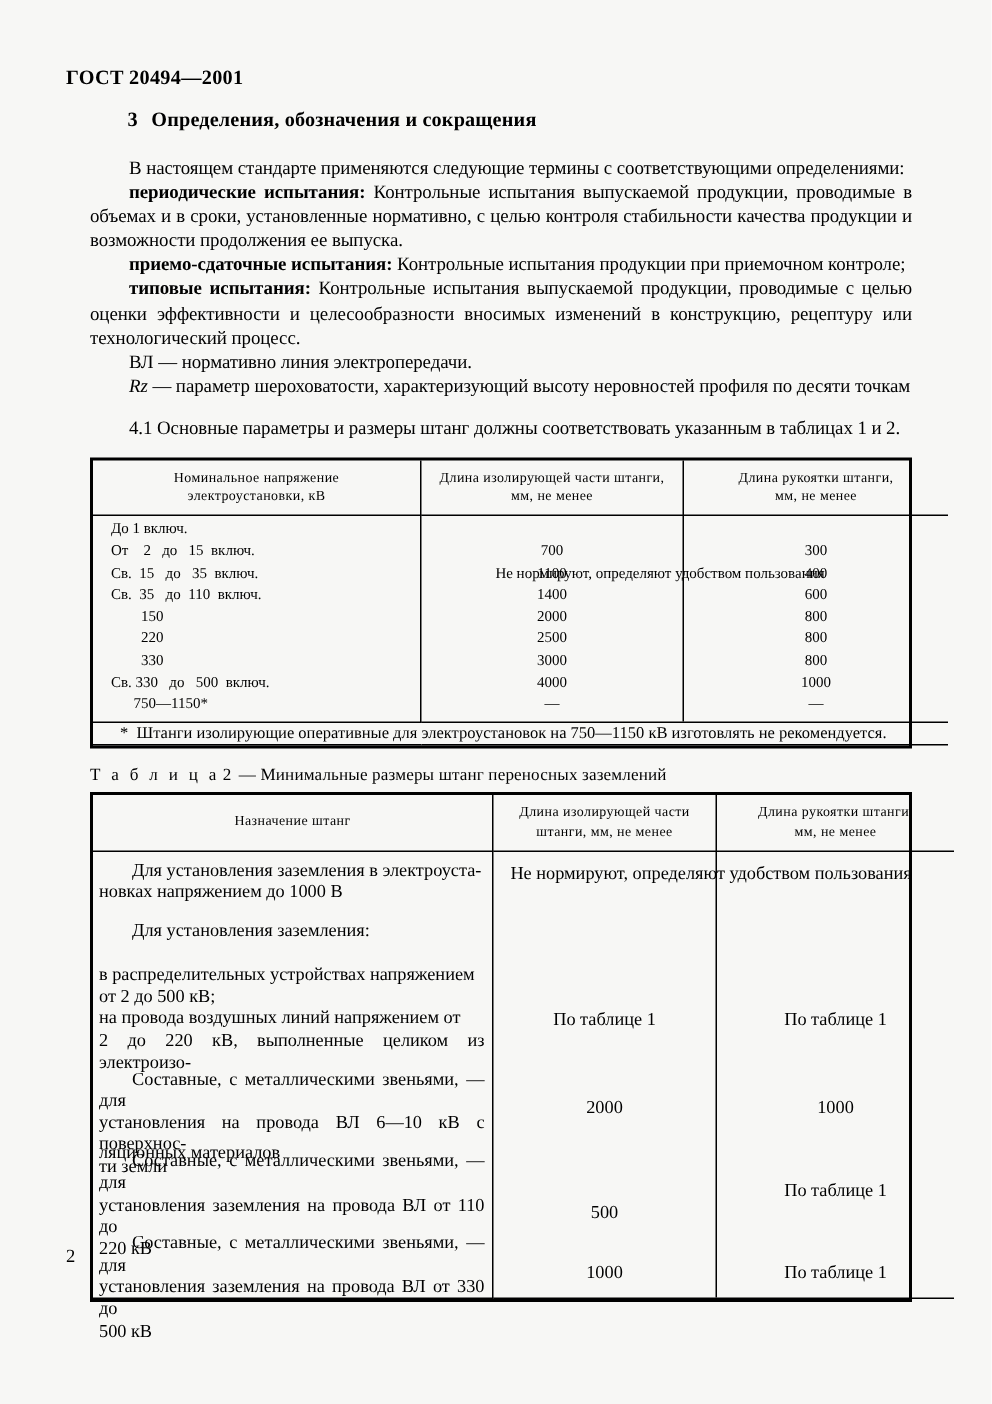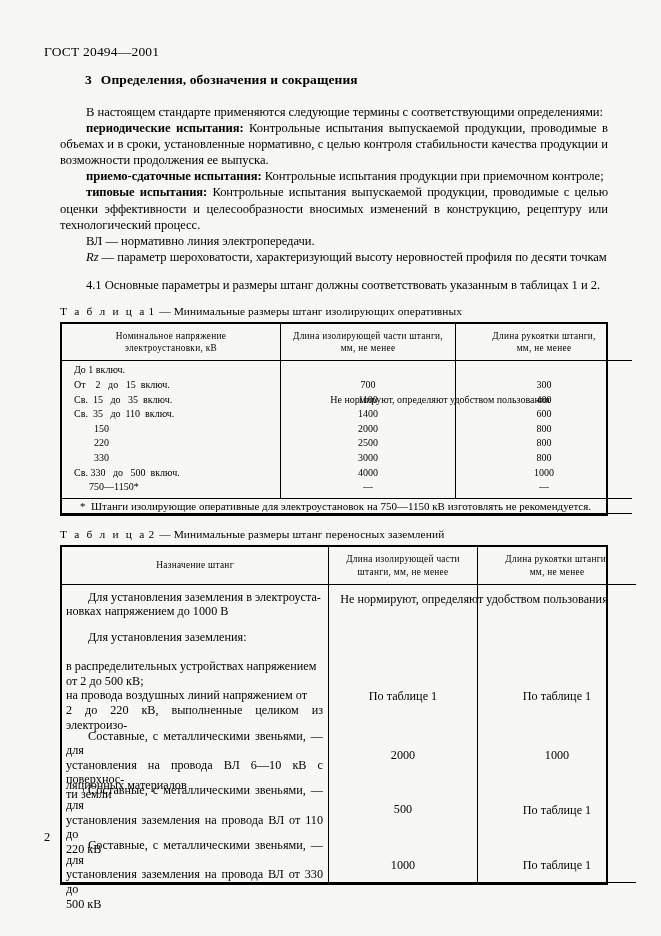--- a/index.html
+++ b/index.html
@@ -16,21 +16,21 @@
     color: #000000;
     overflow: hidden;
     box-sizing: border-box;
   }
 
   
   .running-head {
     position: absolute;
     left: 44px;
     top: 44px;
-    font-weight: normal;
+    font-weight: bold;
     font-size: 13.5px;
     letter-spacing: 0.2px;
   }
 
   
   .content {
     position: absolute;
     left: 60px;
     top: 72px;
     width: 548px;
@@ -181,23 +181,20 @@
 
     <p class="para"><span class="ital">Rz</span><span> — параметр шероховатости, характеризующий высоту неровностей профиля по десяти точкам</span></p>
 
     <div class="gap-m"></div>
 
 
     <p class="para">4.1  Основные параметры и размеры штанг должны соответствовать указанным в таблицах 1 и 2.</p>
 
     <div class="gap-m"></div>
 
-    <p class="tbl-caption">
-      <span class="tword">Т а б л и ц а</span><span class="tnum">1</span> <span>—</span> <span>Минимальные размеры штанг изолирующих оперативных</span>
-    </p>
 
     <div class="tbl-wrap">
       <table class="gost t1">
         <thead>
           <tr class="head">
             <td class="c1 noleft">Номинальное напряжение<br>электроустановки, кВ</td>
             <td class="c2">Длина изолирующей части штанги,<br>мм, не менее</td>
             <td class="c3 noright">Длина рукоятки штанги,<br>мм, не менее</td>
           </tr>
         </thead>
@@ -302,21 +299,21 @@
               </div>
             </td>
 
             <td class="c2 body" style="border-right:0;position:relative;">
               <div style="position:relative;height:100%;">
                 <div class="v-center" style="position:absolute;top:7px;left:0;width:290px;">
                   <span>Не нормируют, определяют удобством пользования</span>
                 </div>
                 <div class="v-center" style="position:absolute;top:104px;left:0;right:0;">По таблице 1</div>
                 <div class="v-center" style="position:absolute;top:163px;left:0;right:0;">2000</div>
-                <div class="v-center" style="position:absolute;top:217px;left:0;right:0;font-family:Liberation Serif, serif;">500</div>
+                <div class="v-center" style="position:absolute;top:233px;left:0;right:0;font-family:Liberation Serif, serif;">500</div>
                 <div class="v-center" style="position:absolute;top:273px;left:0;right:0;">1000</div>
               </div>
             </td>
 
             <td class="c3 noright body" style="border-left:1px solid #000;position:relative;">
               <div style="position:relative;height:100%;">
                 <div class="v-center" style="position:absolute;top:104px;left:0;right:0;">По таблице 1</div>
                 <div class="v-center" style="position:absolute;top:163px;left:0;right:0;">1000</div>
                 <div class="v-center" style="position:absolute;top:218px;left:0;right:0;">По таблице 1</div>
                 <div class="v-center" style="position:absolute;top:273px;left:0;right:0;">По таблице 1</div>

